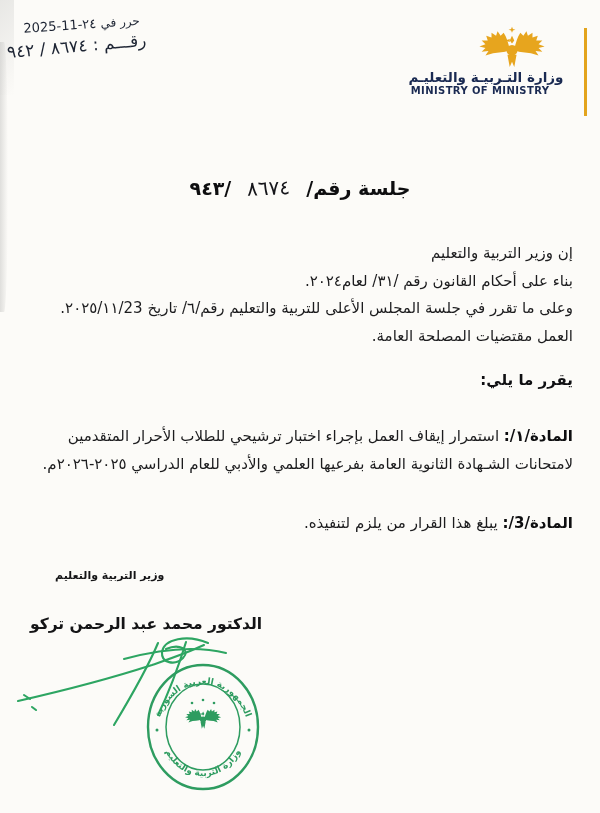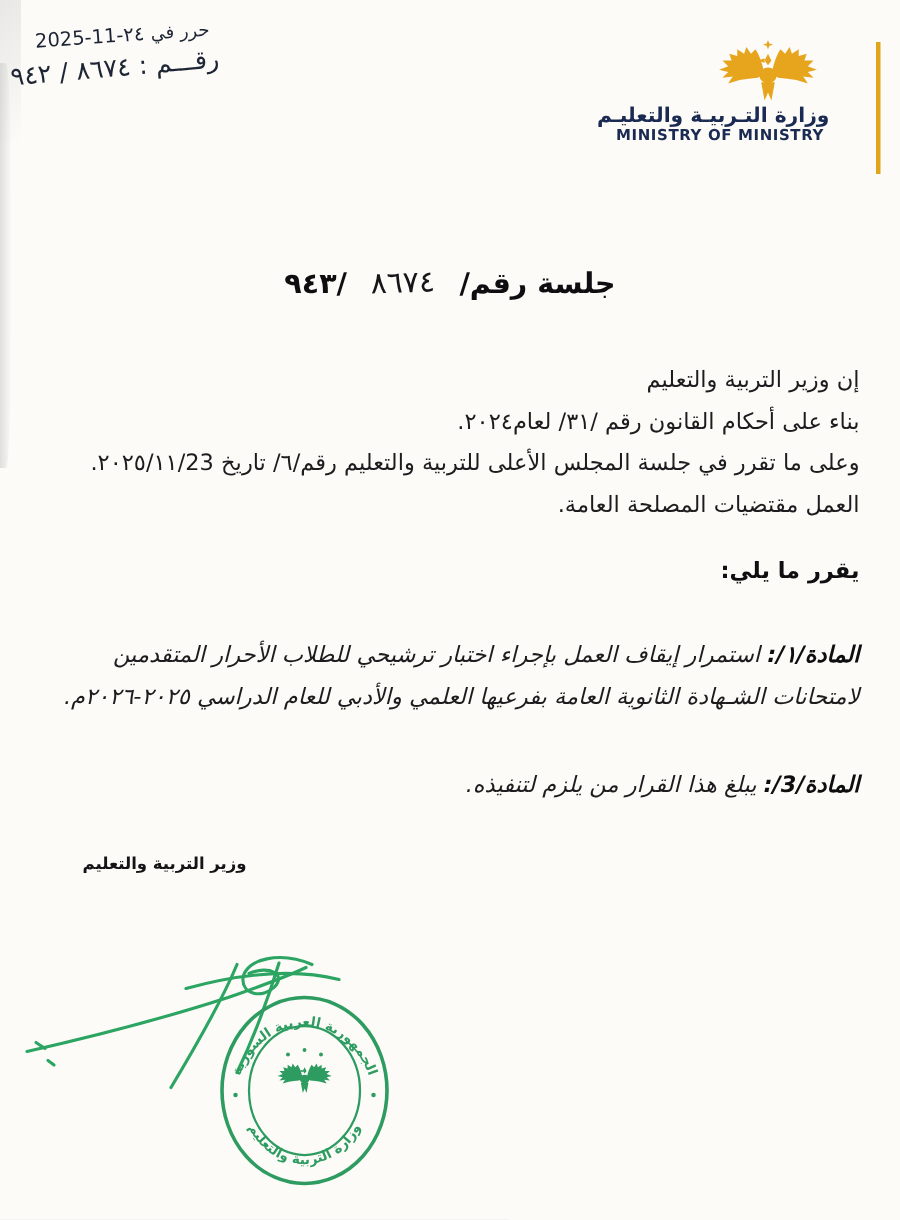--- a/index.html
+++ b/index.html
@@ -14,36 +14,36 @@
   .smudge-corner{position:absolute;left:0;top:0;width:14px;height:95px;
     background:linear-gradient(135deg,#cfcfcd,rgba(250,250,248,0));opacity:.45;}
   
   .hw-block{position:absolute;left:6px;top:14px;width:230px;transform:rotate(-4deg);
     color:#1d2433;direction:rtl;}
   .hw-line1{font-size:13px;text-align:left;padding-left:18px;letter-spacing:.5px;}
   .hw-line1 .hw-word{font-size:12px;}
   .hw-line2{font-size:17px;margin-top:3px;text-align:left;letter-spacing:2px;transform:rotate(-1deg);}
   
   .logo-eagle{position:absolute;left:470px;top:26px;}
-  .logo-ar{position:absolute;right:26px;top:69px;width:176px;text-align:left;
+  .logo-ar{position:absolute;right:26px;top:69px;width:176px;text-align:center;
     font-weight:bold;font-size:13.5px;color:#1a2a52;letter-spacing:.5px;direction:rtl;}
   .logo-en{position:absolute;right:40px;top:85px;width:160px;text-align:center;
     font-weight:bold;font-size:10px;color:#1a2a52;letter-spacing:.4px;}
   .gold-line{position:absolute;left:584px;top:28px;width:2.5px;height:88px;background:#e3a41d;}
   
   .title{position:absolute;top:176px;left:0;width:100%;text-align:center;direction:rtl;
     font-size:19px;font-weight:bold;color:#0e0e10;margin:0;}
   .title .hw-num{display:inline-block;font-weight:500;font-size:20px;letter-spacing:3px;
     margin:0 16px;transform:rotate(-2deg);color:#15151a;}
   
   .body-text{position:absolute;top:240px;right:27px;left:24px;direction:rtl;text-align:right;
     font-size:15px;line-height:27.5px;color:#1c1c1e;}
   .body-text p{margin:0;}
   .decides{font-weight:bold;text-align:right;margin-top:17px !important;color:#0f0f12;}
-  .article{margin-top:27px !important;line-height:28.5px;font-style:italic;}
+  .article{margin-top:27px !important;line-height:28.5px;}
   .article + .article{margin-top:30px !important;}
   .article b{color:#0e0e10;}
   
   .sig-title{position:absolute;left:55px;top:569px;direction:rtl;font-weight:bold;font-size:11px;color:#141416;}
   .sig-name{position:absolute;left:30px;top:615px;direction:rtl;font-weight:bold;font-size:15.5px;color:#141416;}
   .sig-svg{position:absolute;left:12px;top:633px;}
   .stamp-svg{position:absolute;left:144px;top:662px;}
   .stamp-arc-text{font-size:9px;font-weight:bold;letter-spacing:.6px;}
 </style>
 </head>
@@ -85,20 +85,21 @@
     <p>إن وزير التربية والتعليم</p>
     <p>بناء على أحكام القانون رقم /٣١/ لعام٢٠٢٤.</p>
     <p>وعلى ما تقرر في جلسة المجلس الأعلى للتربية والتعليم رقم/٦/ تاريخ ٢٠٢٥/١١/23.</p>
     <p>العمل مقتضيات المصلحة العامة.</p>
     <p class="decides">يقرر ما يلي:</p>
     <p class="article"><b>المادة/١/:</b> <span>استمرار إيقاف العمل بإجراء اختبار ترشيحي للطلاب الأحرار المتقدمين لامتحانات الشـهادة الثانوية العامة بفرعيها العلمي والأدبي للعام الدراسي ٢٠٢٥-٢٠٢٦م.</span></p>
     <p class="article"><b>المادة/3/:</b> <span>يبلغ هذا القرار من يلزم لتنفيذه.</span></p>
   </div>
 
   <div class="sig-title">وزير التربية والتعليم</div>
+  <div class="sig-name">الدكتور محمد عبد الرحمن تركو</div>
 
   <svg class="sig-svg" width="235" height="105" viewBox="0 0 235 105">
     <g fill="none" stroke="#2DA562" stroke-width="2.1" stroke-linecap="round">
       <path d="M6,68 C50,58 100,45 140,32 C160,25 175,20 192,12"></path>
       <path d="M196,10 C175,1 152,6 150,19 C149,30 163,33 171,25 C179,17 168,10 154,16"></path>
       <path d="M146,10 C136,34 120,62 102,92"></path>
       <path d="M174,9 C167,32 158,57 146,82"></path>
       <path d="M112,26 C145,17 182,12 214,20"></path>
       <path d="M12,62 l6,4"></path>
       <path d="M20,74 l4,3"></path>

